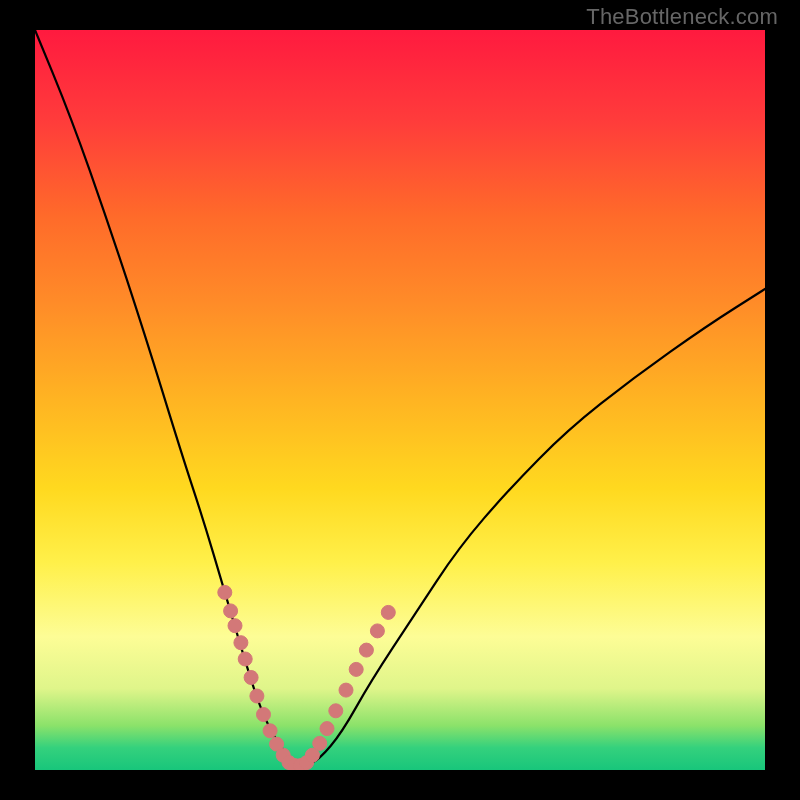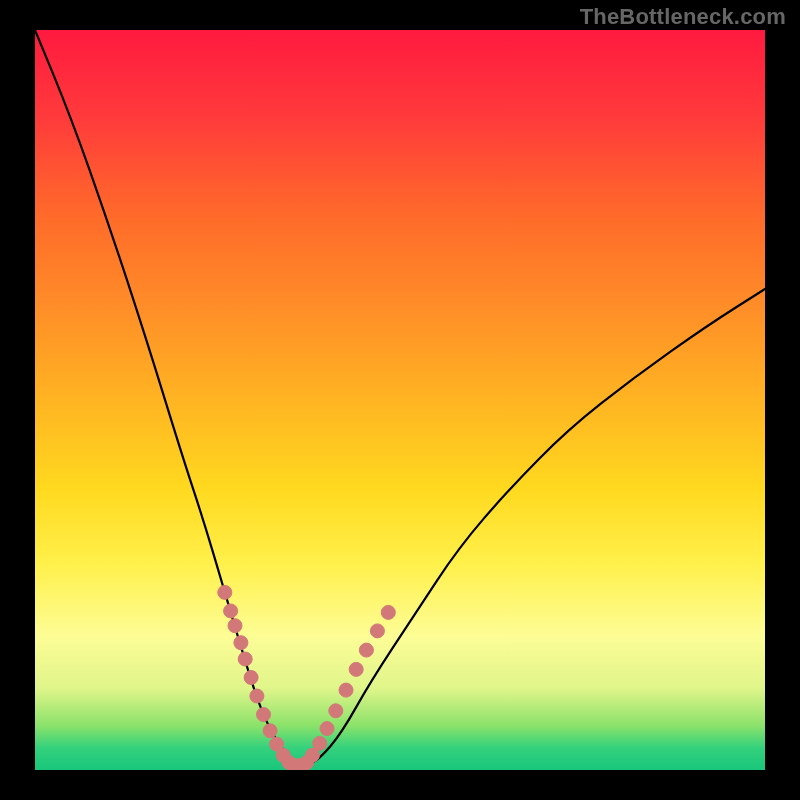--- a/index.html
+++ b/index.html
@@ -13,24 +13,24 @@
   }
   .frame {
     position: relative;
     width: 800px;
     height: 800px;
     background: #000;
   }
   .watermark {
     position: absolute;
     top: 4px;
-    right: 14px;
+    right: 22px;
     color: #666;
     font-size: 22px;
-    font-weight: 700;
+    font-weight: 400;
     letter-spacing: 0.2px;
     z-index: 3;
   }
   .plot {
     position: absolute;
     left: 35px;
     top: 30px;
     width: 730px;
     height: 740px;
     background: linear-gradient(

